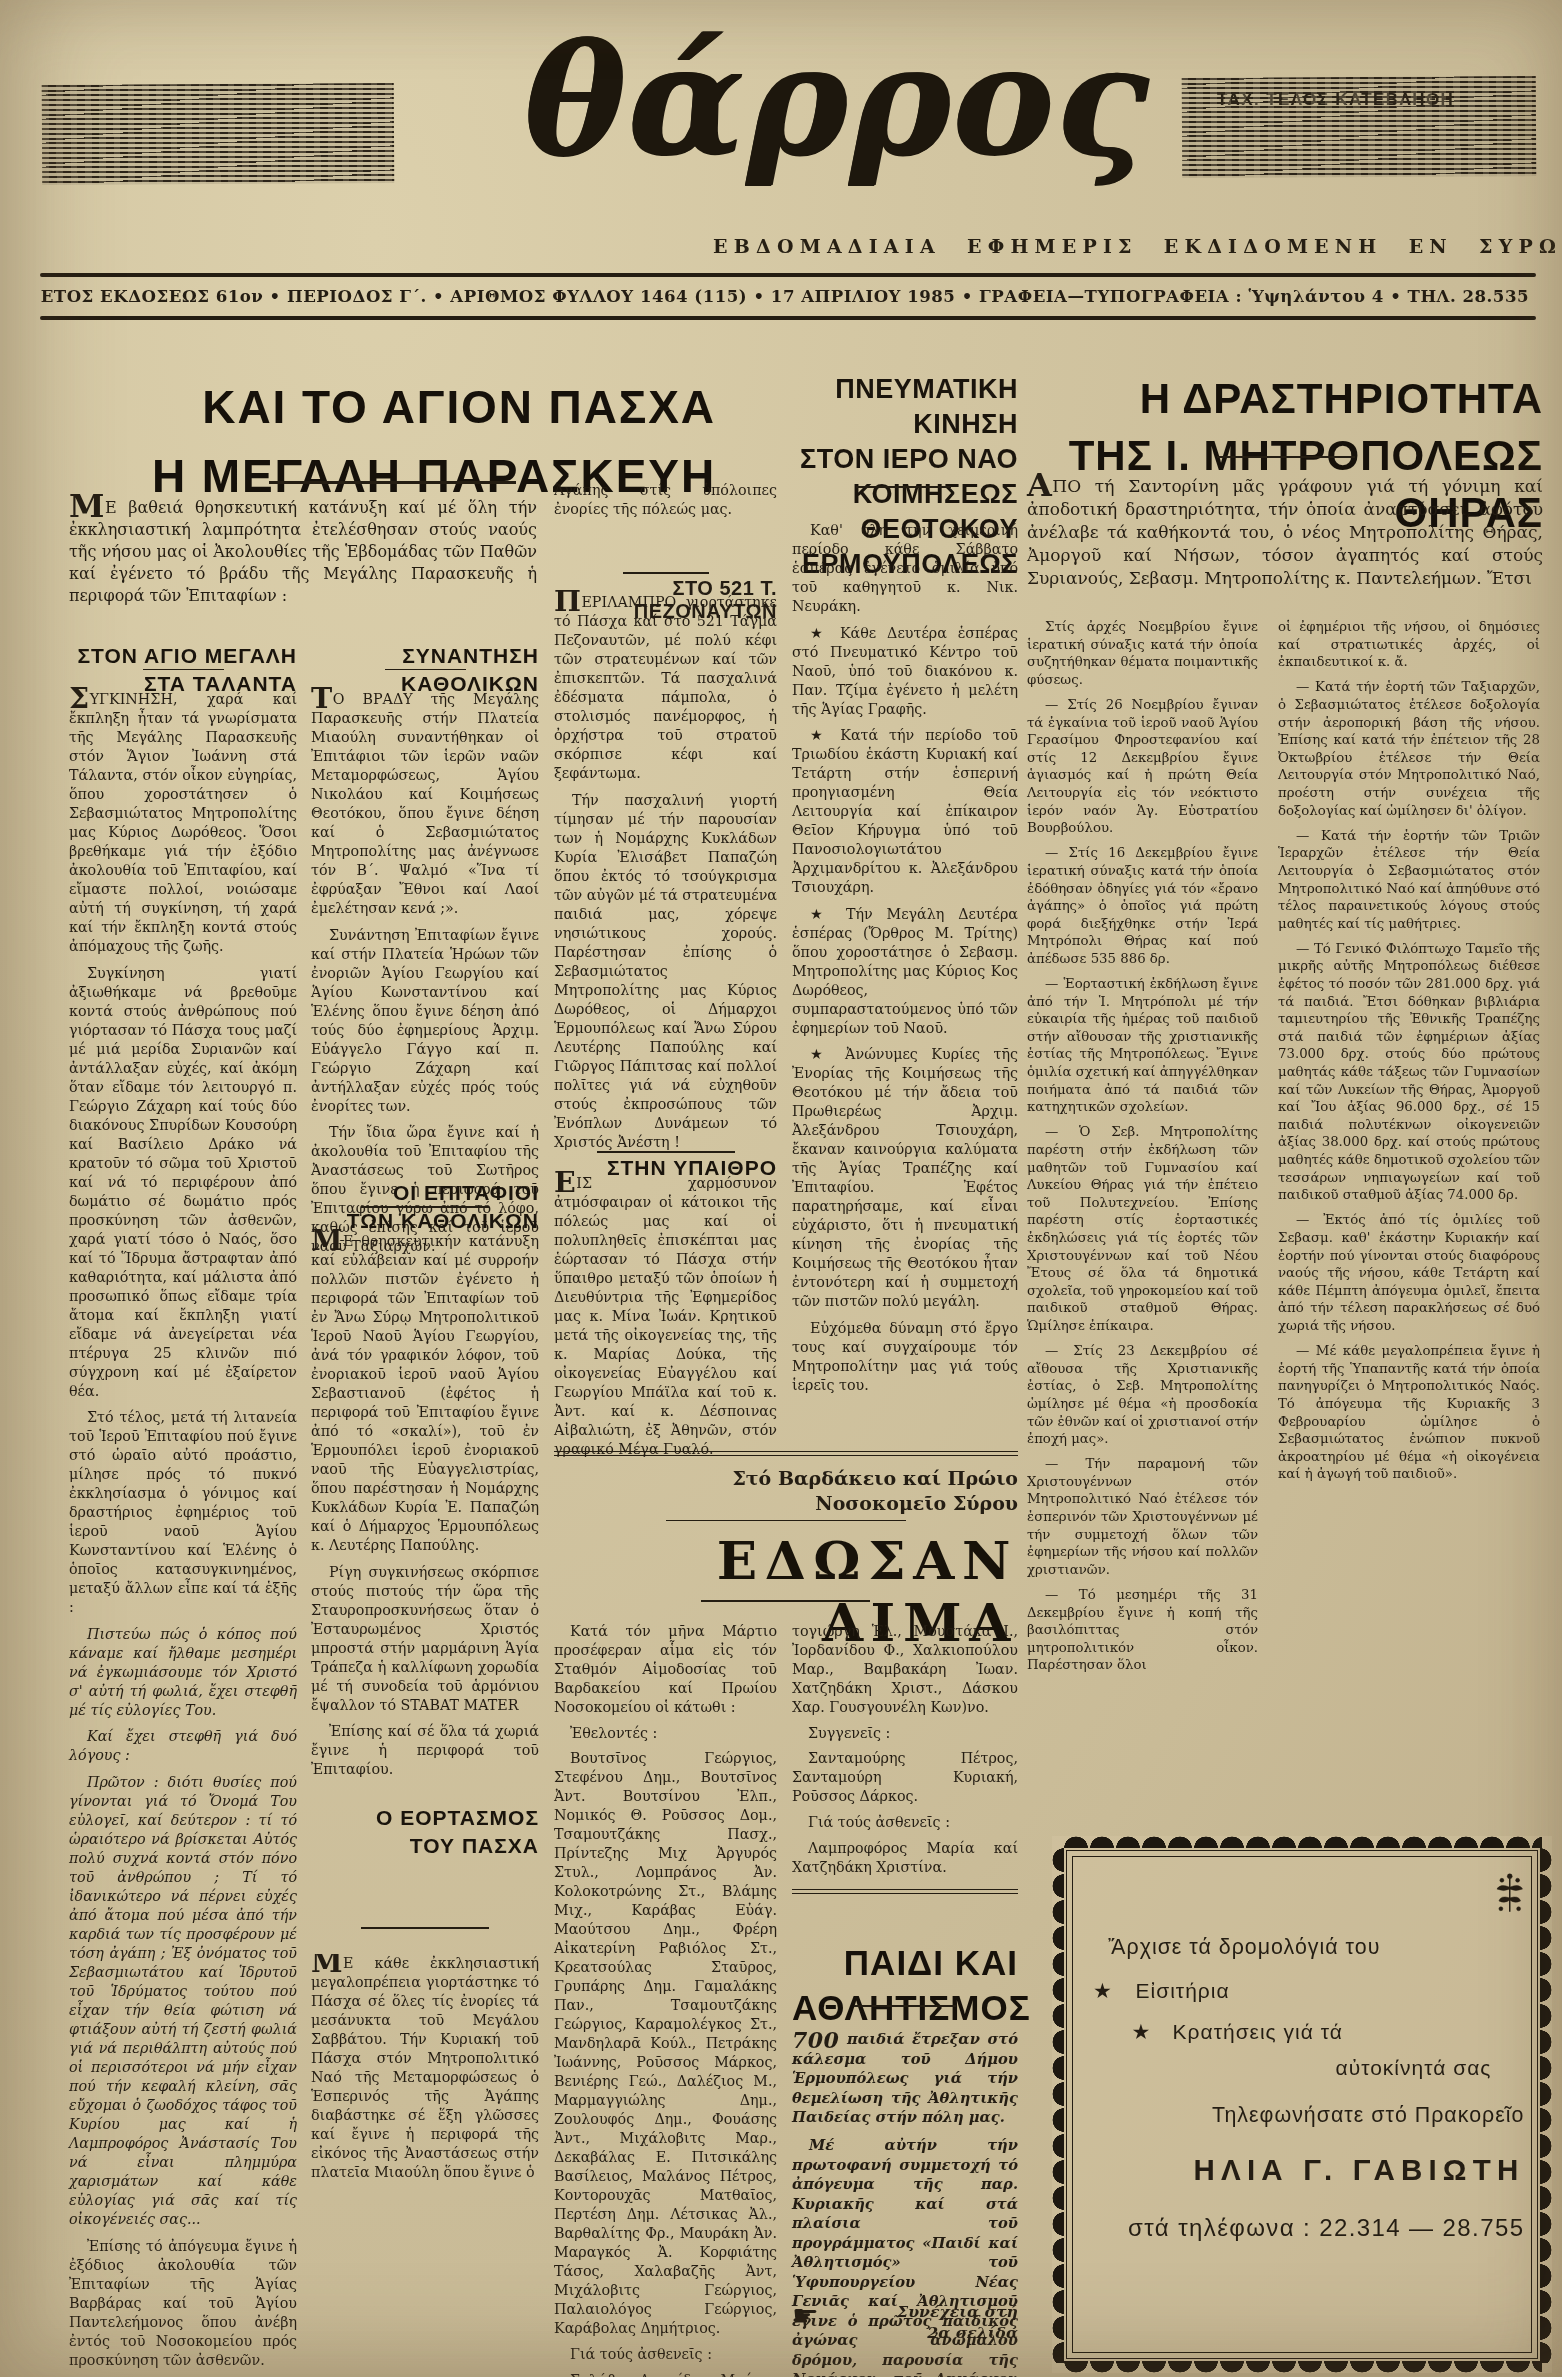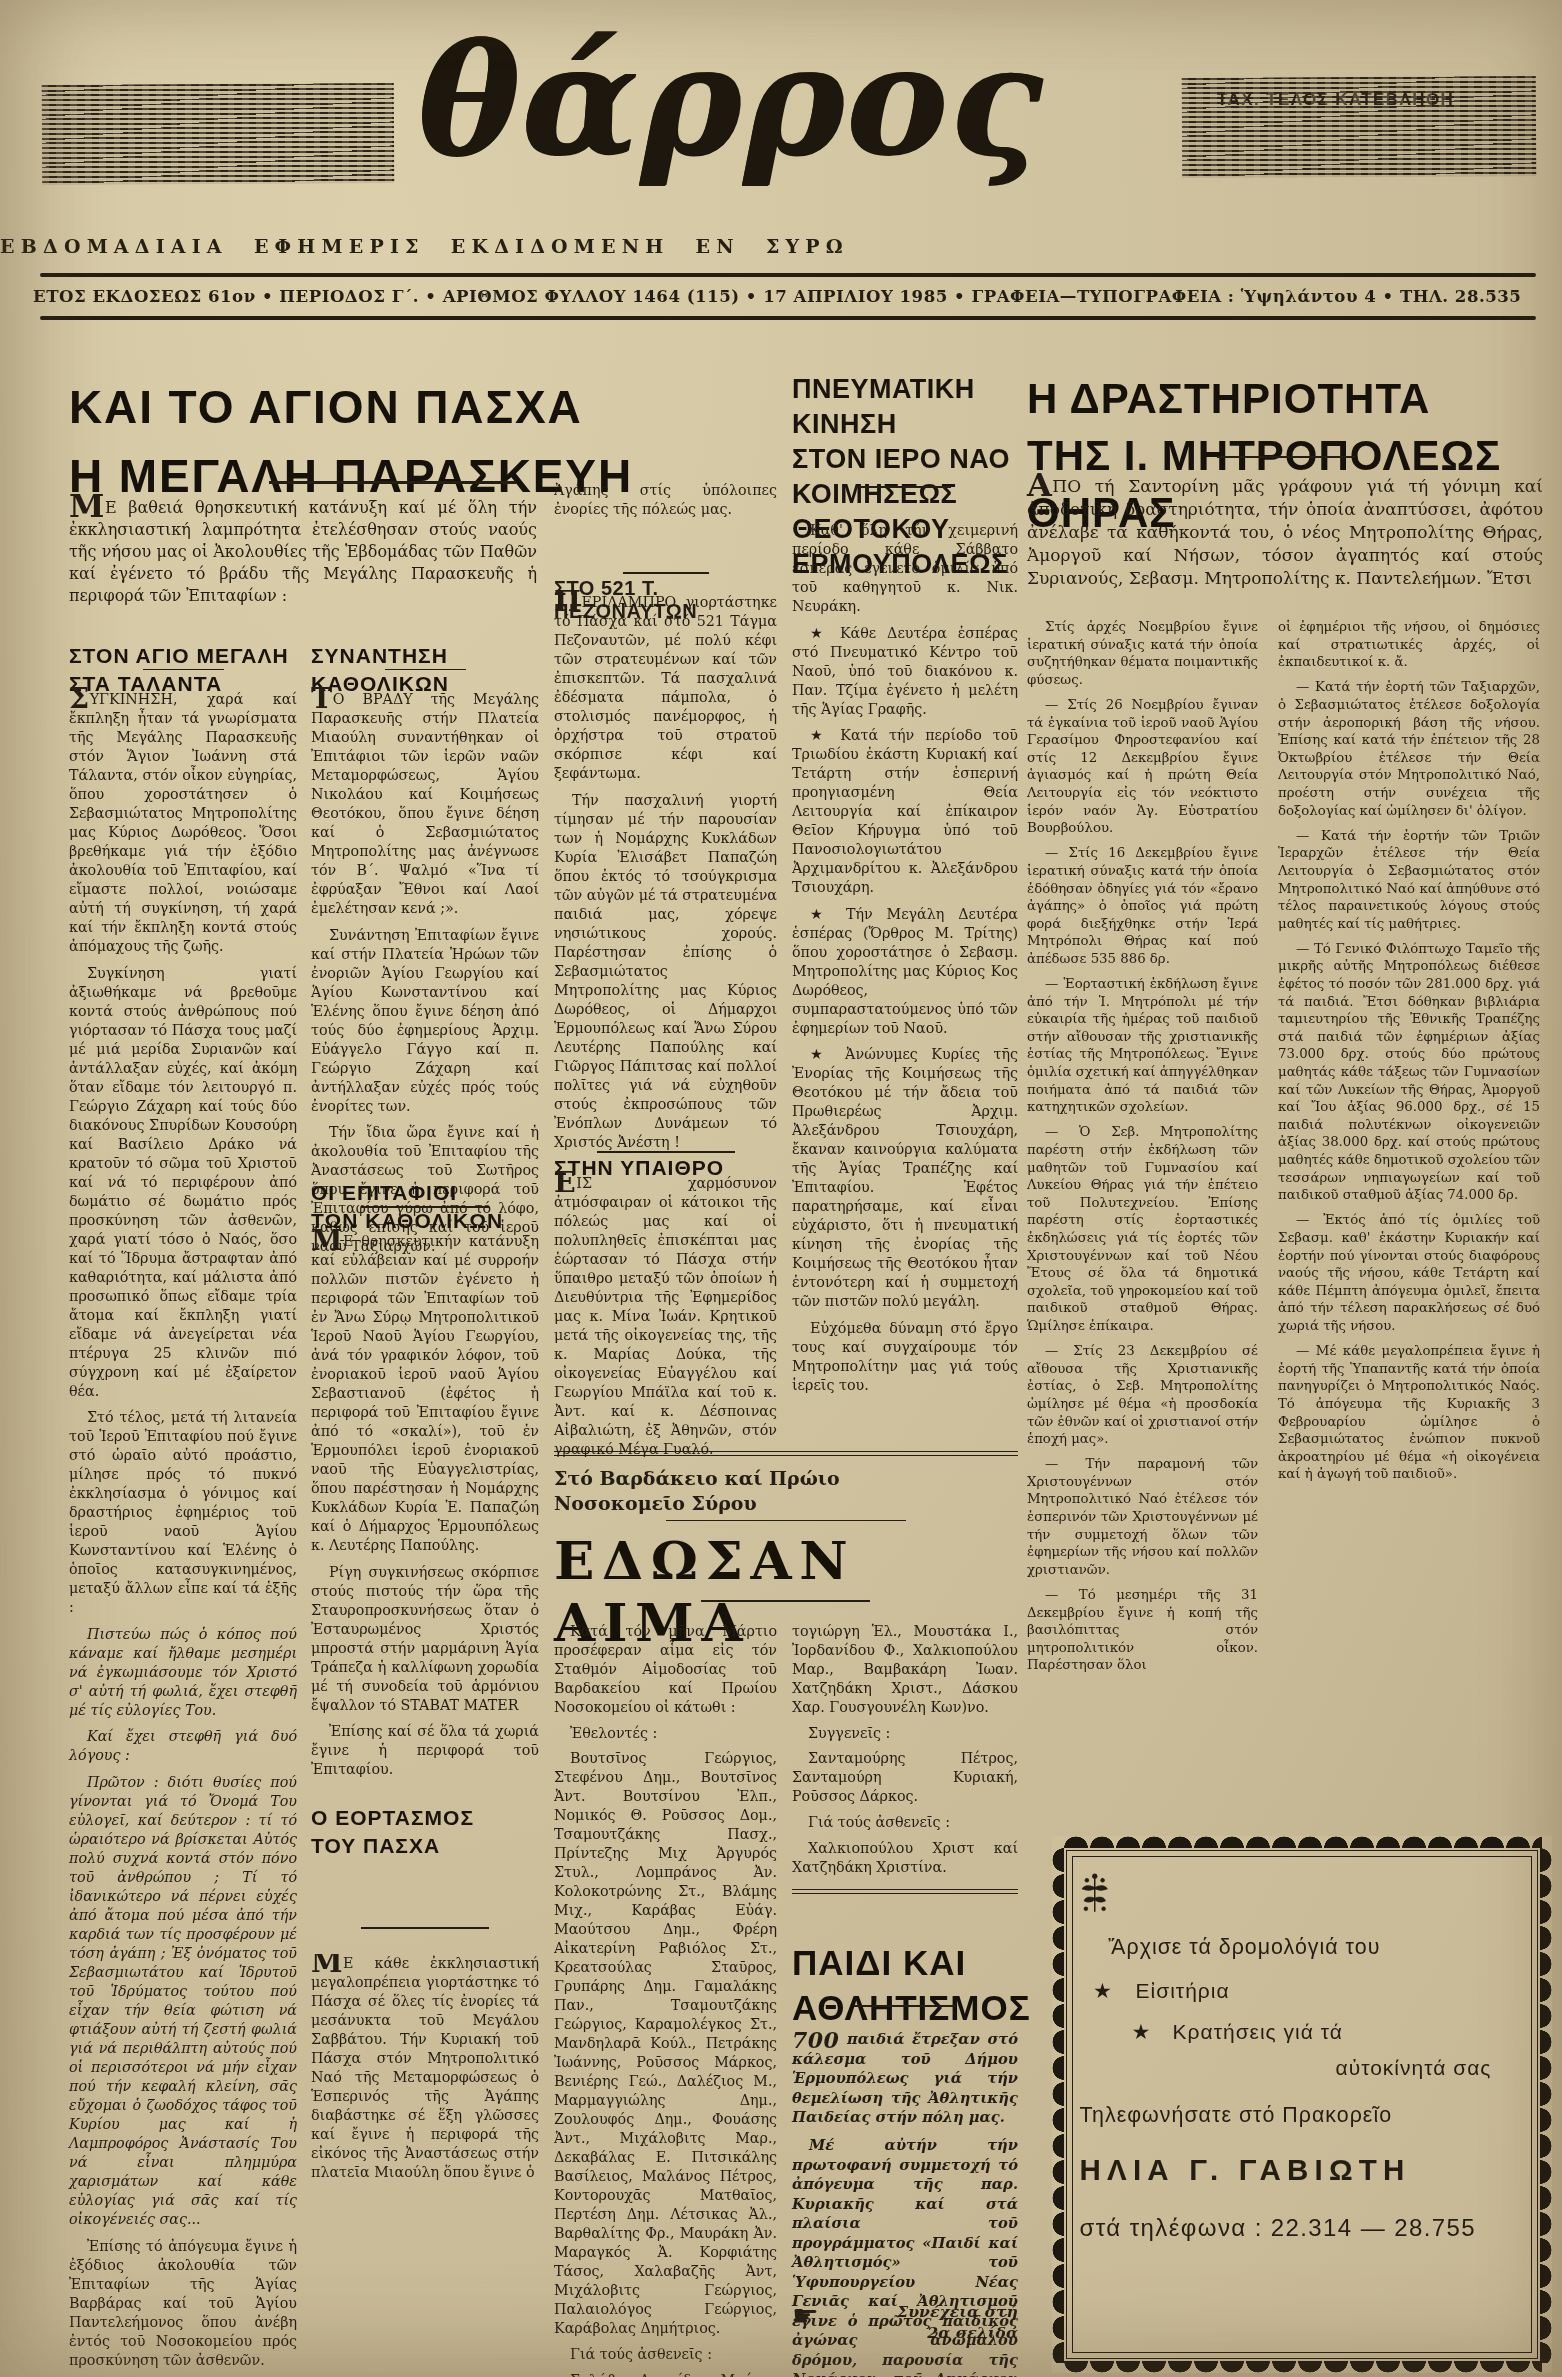--- a/index.html
+++ b/index.html
@@ -3,21 +3,21 @@
 <meta charset="utf-8">
 <style>
   html,body{margin:0;padding:0;}
   body{width:1562px;height:2381px;overflow:hidden;font-family:"DejaVu Serif","Liberation Serif",serif;}
   .page{position:relative;width:1562px;height:2381px;overflow:hidden;color:#241d13;
     background:radial-gradient(ellipse at 24% 10%, #dcd0ac 0%, #d2c5a1 35%, #c9bb97 68%, #beae8b 100%);}
   .page::after{content:"";position:absolute;inset:0;pointer-events:none;
     box-shadow:inset 33px -24px 90px rgba(92,72,42,.28), inset -19px 14.3px 67px rgba(92,72,42,.18);}
   .abs{position:absolute;}
   .sans{font-family:"Liberation Sans","DejaVu Sans",sans-serif;margin-top:36px;}
-  .center{text-align:left;}
+  .center{text-align:right;}
   .right{text-align:right;}
   .hatch{background:
      repeating-linear-gradient(90deg, rgba(210,197,162,.22) 0 6.7px, rgba(210,197,162,0) 6.7px 14.3px),
      repeating-linear-gradient(180deg, #2b2318 0 1.9px, rgba(43,35,24,.12) 1.9px 4.8px);
      transform:rotate(-.3deg);}
   .masthead-title{font-style:italic;font-weight:700;font-size:152px;line-height:1.05;
      text-shadow:1.4px 0 0 currentColor,0 1px 0 currentColor;letter-spacing:1.9px;color:#1d170d;}
   .subtitle{font-weight:700;font-size:19px;letter-spacing:6.2px;word-spacing:13.3px;color:#261f13;}
   .thickrule{height:3.8px;background:#241d12;border-radius:1.9px;}
   .infoline{font-weight:700;font-size:16.6px;letter-spacing:0.5px;white-space:nowrap;}
@@ -178,21 +178,21 @@
     <p>Βουτσῖνος Γεώργιος, Στεφένου Δημ., Βουτσῖνος Ἀντ. Βουτσίνου Ἐλπ., Νομικός Θ. Ροῦσσος Δομ., Τσαμουτζάκης Πασχ., Πρίντεζης Μιχ Ἀργυρός Στυλ., Λομπράνος Ἀν. Κολοκοτρώνης Στ., Βλάμης Μιχ., Καράβας Εὐάγ. Μαούτσου Δημ., Φρέρη Αἰκατερίνη Ραβιόλος Στ., Κρεατσούλας Σταῦρος, Γρυπάρης Δημ. Γαμαλάκης Παν., Τσαμουτζάκης Γεώργιος, Καραμολέγκος Στ., Μανδηλαρᾶ Κούλ., Πετράκης Ἰωάννης, Ροῦσσος Μάρκος, Βενιέρης Γεώ., Δαλέζιος Μ., Μαρμαγγιώλης Δημ., Ζουλουφός Δημ., Φουάσης Ἀντ., Μιχάλοβιτς Μαρ., Δεκαβάλας Ε. Πιτσικάλης Βασίλειος, Μαλάνος Πέτρος, Κοντορουχᾶς Ματθαῖος, Περτέση Δημ. Λέτσικας Ἀλ., Βαρθαλίτης Φρ., Μαυράκη Ἀν. Μαραγκός Ἀ. Κορφιάτης Τάσος, Χαλαβαζῆς Ἀντ, Μιχάλοβιτς Γεώργιος, Παλαιολόγος Γεώργιος, Καράβολας Δημήτριος.</p>
     <p style="text-indent:16px;">Γιά τούς ἀσθενεῖς :</p>
     <p>Σκλάβο Λεωνίδα, Μπέρτο Ἀντώνιο, Παναγιωτόπουλο Κυρ., Πολυδούλη Στ., Λυκούρη Μ., Ρενιέρη Εἰρ. Κον-</p>
   </div>
 
   <div class="abs names b30" style="left:792px;top:1622px;width:226px;">
     <p style="text-indent:0;">τογιώργη Ἑλ., Μουστάκα Ι., Ἰορδανίδου Φ., Χαλκιοπούλου Μαρ., Βαμβακάρη Ἰωαν. Χατζηδάκη Χριστ., Δάσκου Χαρ. Γουσγουνέλη Κων)νο.</p>
     <p style="text-indent:16px;">Συγγενεῖς :</p>
     <p>Σανταμούρης Πέτρος, Σανταμούρη Κυριακή, Ροῦσσος Δάρκος.</p>
     <p style="text-indent:16px;">Γιά τούς ἀσθενεῖς :</p>
-    <p>Χαλκιοπούλου Χριστ καί Χατζηδάκη Χριστίνα.</p>
+    <p>Λαμπροφόρος Μαρία καί Χατζηδάκη Χριστίνα.</p>
   </div>
 
   <div class="abs dblrule" style="left:792px;top:1889px;width:226px;"></div>
   <div class="abs center sans ath-head" style="left:792px;top:1904px;width:226px;">
     <div>ΠΑΙΔΙ ΚΑΙ</div>
     <div>ΑΘΛΗΤΙΣΜΟΣ</div>
   </div>
   <div class="abs rule" style="left:854px;top:2005px;width:102px;height:2.4px;"></div>
   <div class="abs ath" style="left:792px;top:2029px;width:226px;">
     <p style="text-indent:0;"><span class="lead" style="font-size:22px;">700</span><span> παιδιά ἔτρεξαν στό κάλεσμα τοῦ Δήμου Ἑρμουπόλεως γιά τήν θεμελίωση τῆς Ἀθλητικῆς Παιδείας στήν πόλη μας.</span></p>

